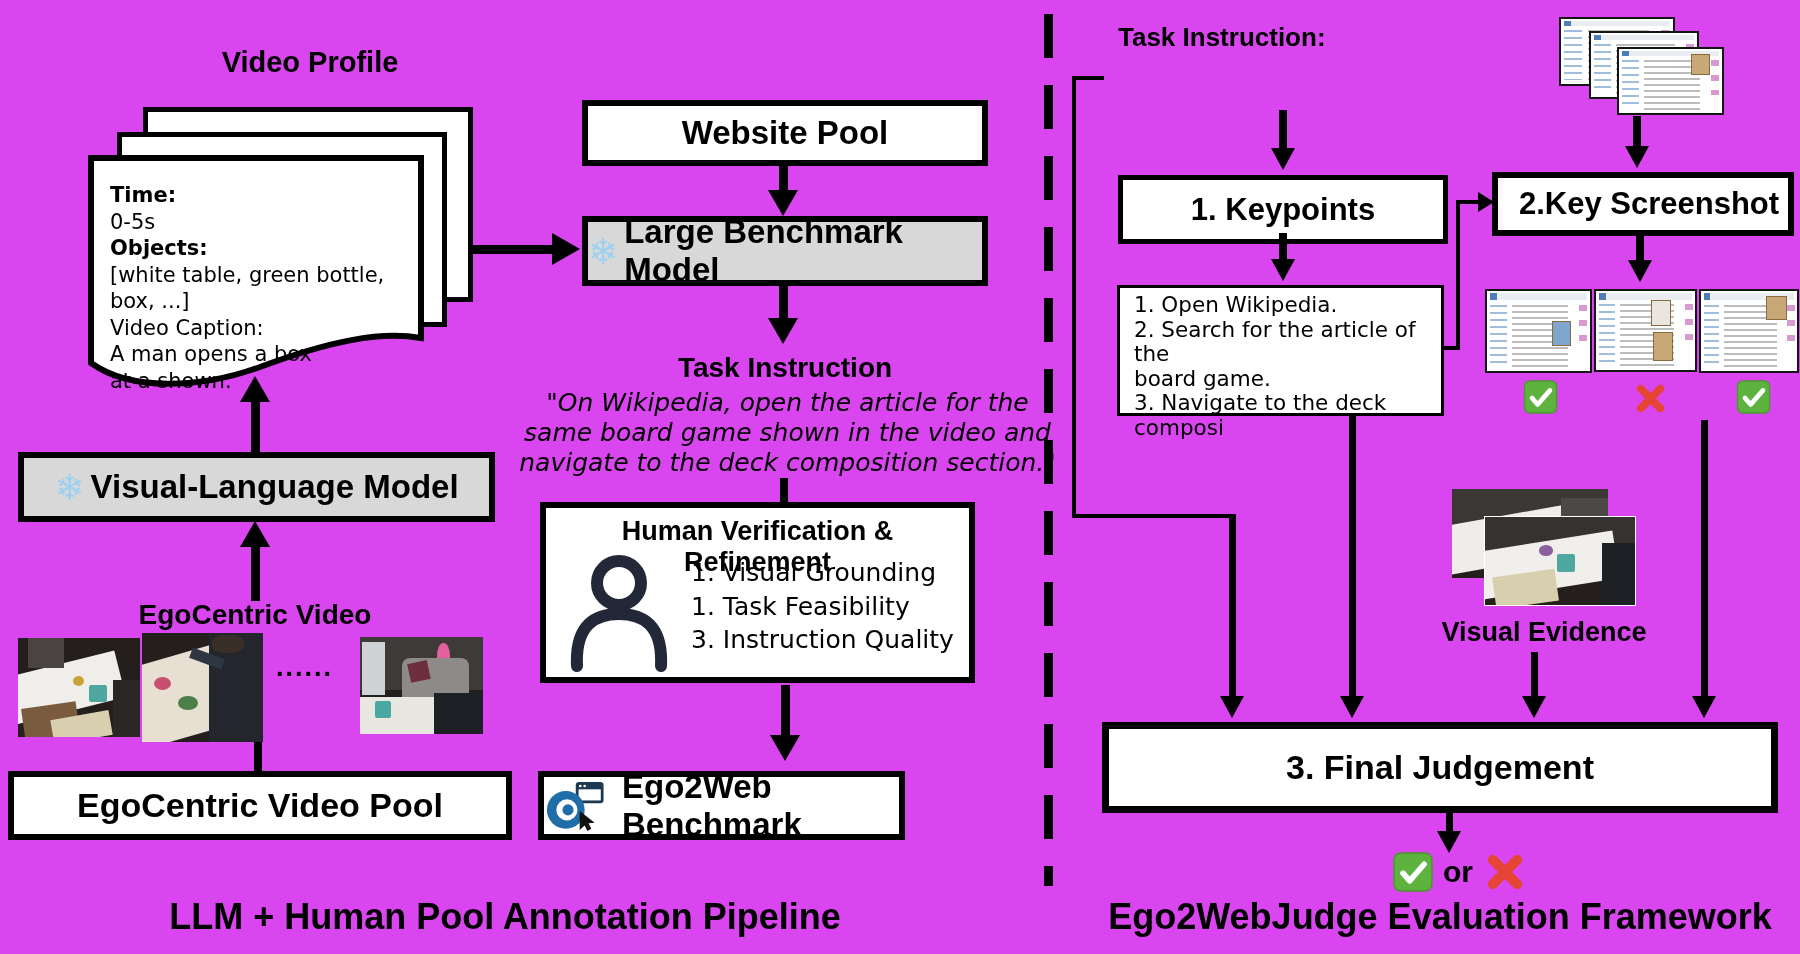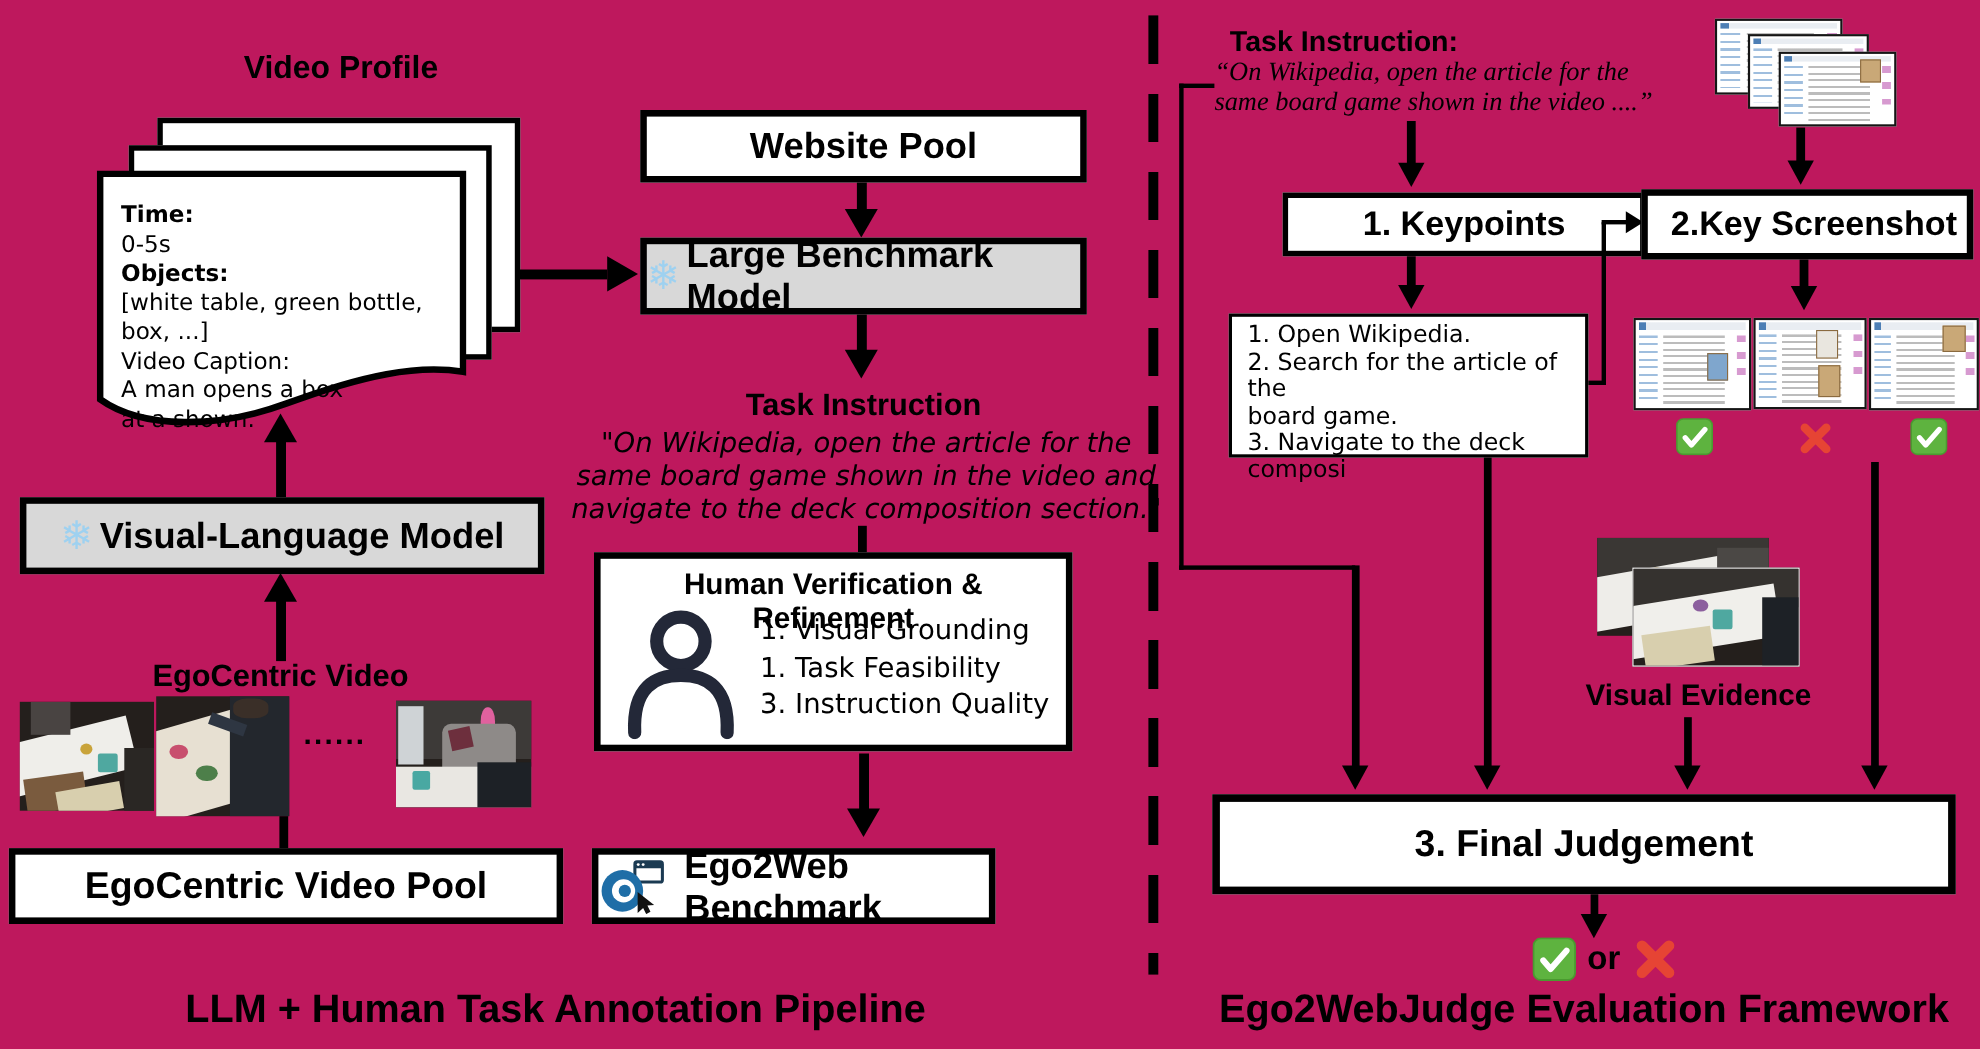--- a/index.html
+++ b/index.html
@@ -1,16 +1,16 @@
 <!DOCTYPE html>
 <html><head>
 <meta charset="utf-8">
 <style>
   html,body{margin:0;padding:0;background:#fff;}
-  #stage{position:relative;width:1800px;height:954px;background:#be185d;overflow:hidden;
+  #stage{position:relative;width:1800px;height:954px;background:#d946ef;overflow:hidden;
          font-family:"Liberation Sans",sans-serif;color:#000;}
   
   .box{position:absolute;background:#fff;border:6px solid #000;box-sizing:border-box;
        display:flex;align-items:center;justify-content:center;}
   .graybox{background:#d8d8d8;}
   .serifb{font-family:Liberation Sans, sans-serif;font-weight:700;}
   .sansb{font-family:"Liberation Sans",sans-serif;font-weight:700;}
   .hand{font-family:"DejaVu Sans",sans-serif;}
   .abs{position:absolute;}
   .ctr{text-align:center;}
@@ -163,40 +163,36 @@
     <div class="abs hand" style="left:145px;top:48px;width:275px;font-size:25px;line-height:33.5px;">
       <div>1. Visual Grounding</div>
       <div>1. Task Feasibility</div>
       <div>3. Instruction Quality</div>
     </div>
   </div>
 
   <div class="av" style="left:781px;top:685px;height:52px;"></div>
   <div class="hd" style="left:770px;top:735px;"></div>
 
-  <div class="abs ctr sansb" style="left:150px;top:896px;width:710px;font-size:36px;">LLM + Human Task Annotation Pipeline</div>
+  <div class="abs ctr sansb" style="left:150px;top:896px;width:710px;font-size:36px;">LLM + Human Pool Annotation Pipeline</div>
 
   <div class="divider" style="left:1044px;top:14px;width:9px;height:872px;"></div>
 
   <div class="abs sansb" style="left:1118px;top:22px;width:300px;font-size:26px;">Task Instruction:</div>
-  <div class="abs" style="left:1104px;top:53px;width:400px;font-size:24px;line-height:27px;font-family:'Liberation Serif',serif;font-style:italic;">
-    <div>“On Wikipedia, open the article for the</div>
-    <div>same board game shown in the video ....”</div>
-  </div>
 
   <div class="th" style="left:1072px;top:76px;width:32px;"></div>
   <div class="tv" style="left:1072px;top:76px;height:442px;"></div>
   <div class="th" style="left:1072px;top:514px;width:160px;"></div>
   <div class="lv" style="left:1229px;top:514px;width:7px;height:184px;"></div>
   <div class="hds" style="left:1220px;top:696px;"></div>
 
   <div class="av" style="left:1279px;top:110px;width:8px;height:40px;"></div>
   <div class="hds" style="left:1271px;top:148px;"></div>
 
-  <div class="box" style="left:1166px;top:175px;width:330px;height:58px;border-width:5px;">
+  <div class="box" style="left:1118px;top:175px;width:330px;height:69px;border-width:5px;">
     <span class="serifb" style="font-size:31px;">1. Keypoints</span>
   </div>
 
   <div class="av" style="left:1279px;top:233px;width:8px;height:28px;"></div>
   <div class="hds" style="left:1271px;top:259px;"></div>
 
   <div class="abs" style="left:1117px;top:285px;width:327px;height:131px;background:#fff;border:3px solid #000;box-sizing:border-box;">
     <div class="hand" style="margin:5px 0 0 14px;font-size:21.5px;line-height:24.5px;">
       <div>1. Open Wikipedia.</div>
       <div>2. Search for the article of the</div>

